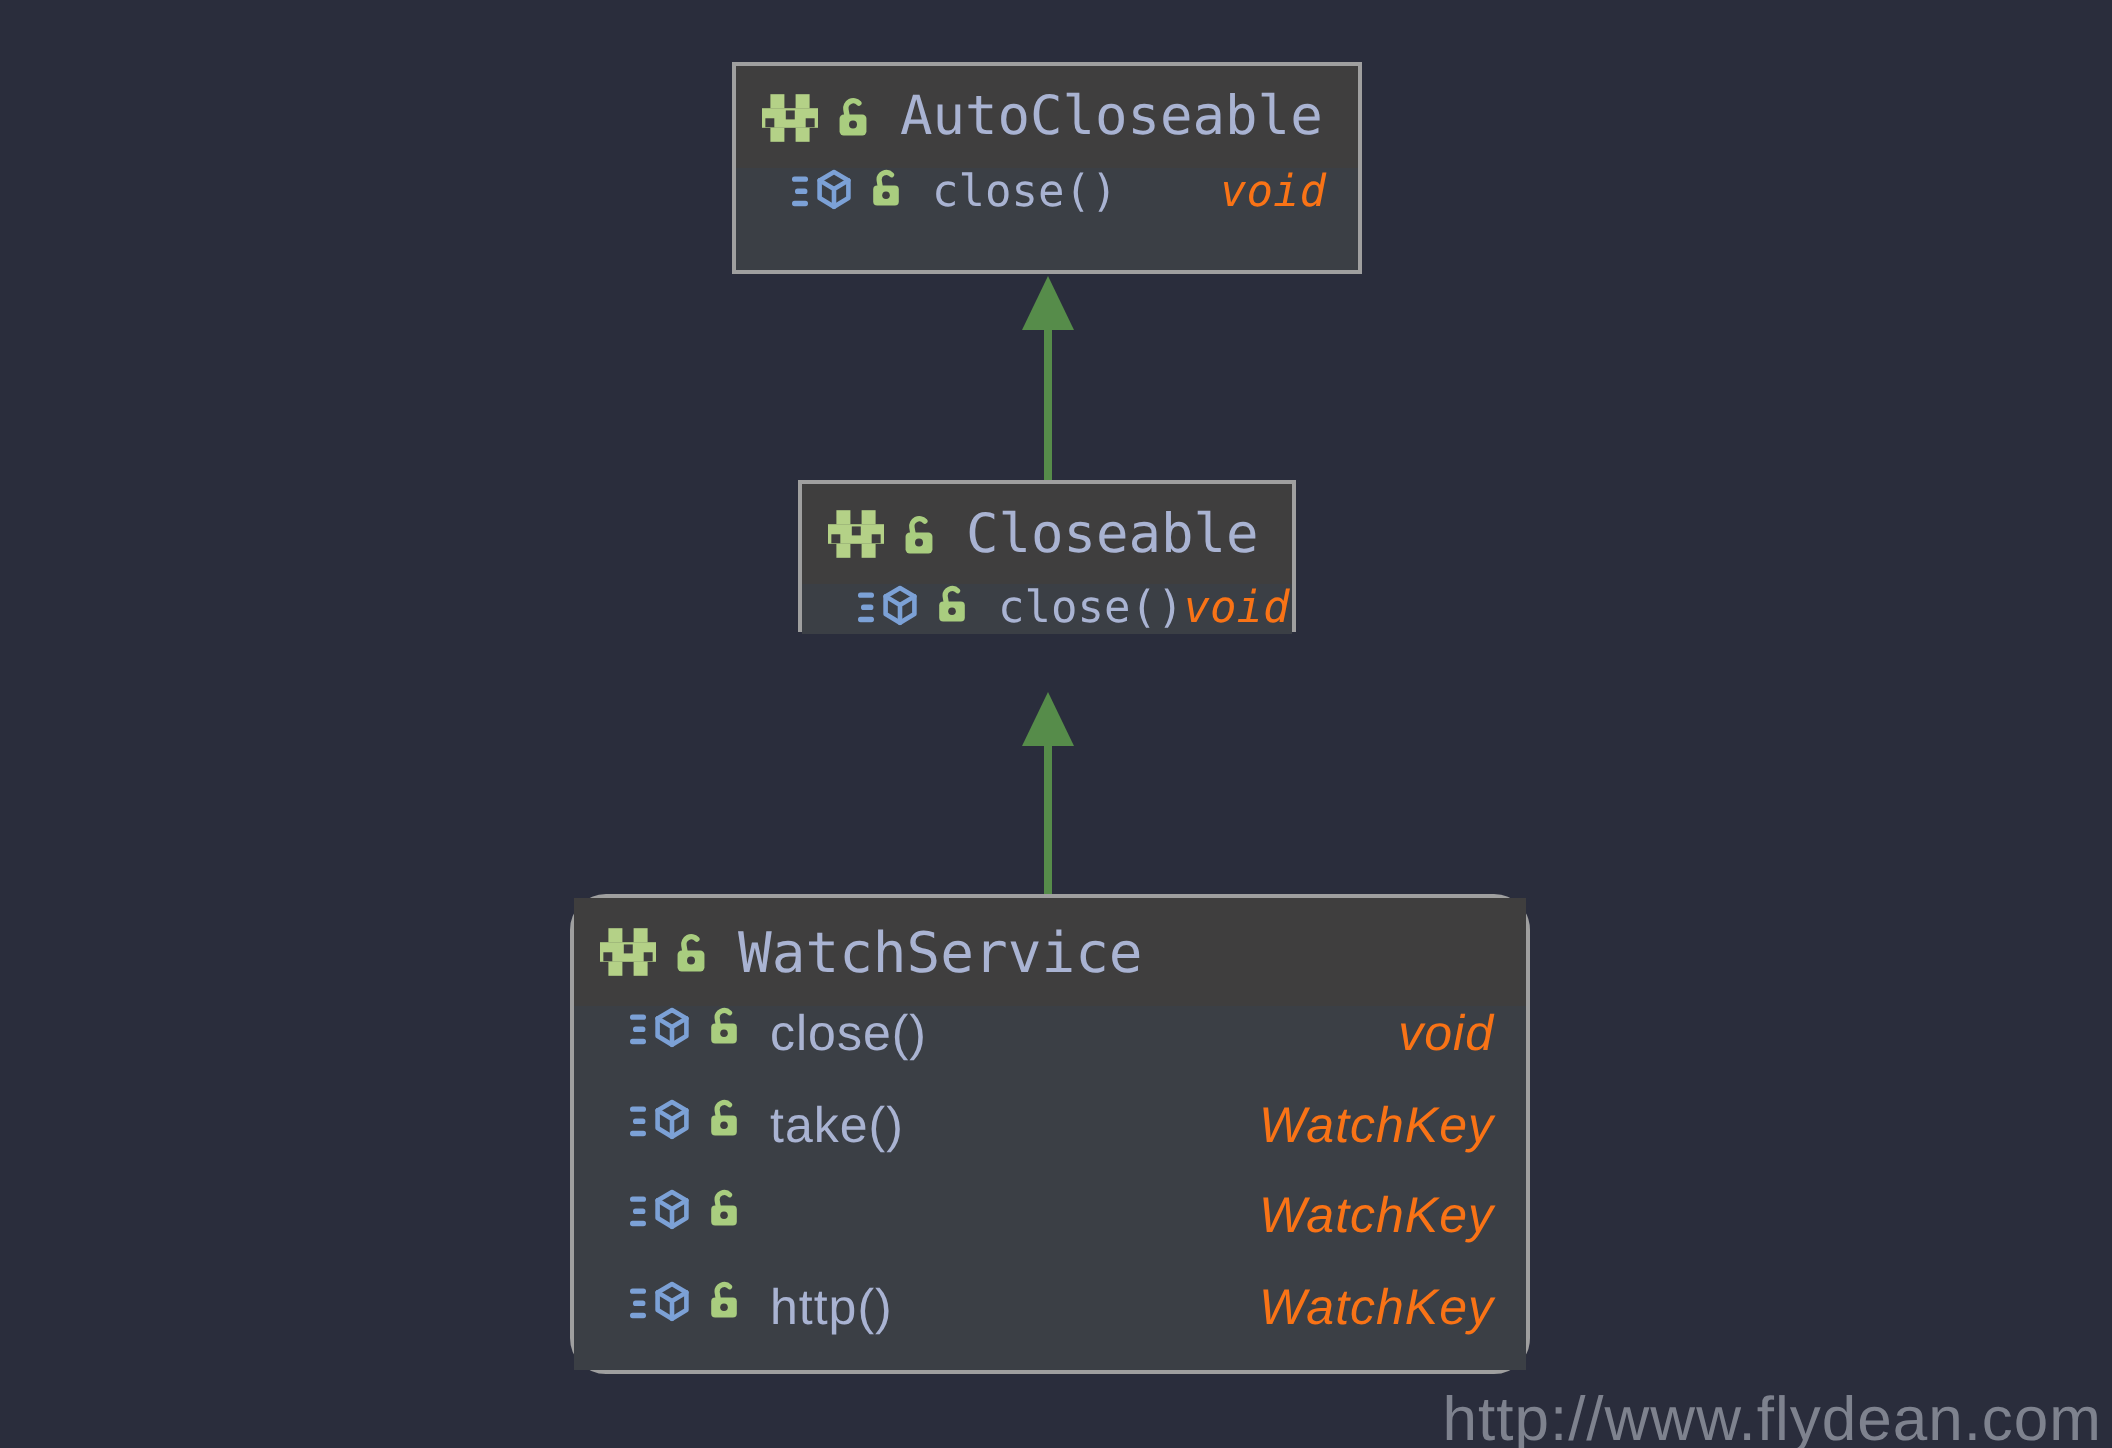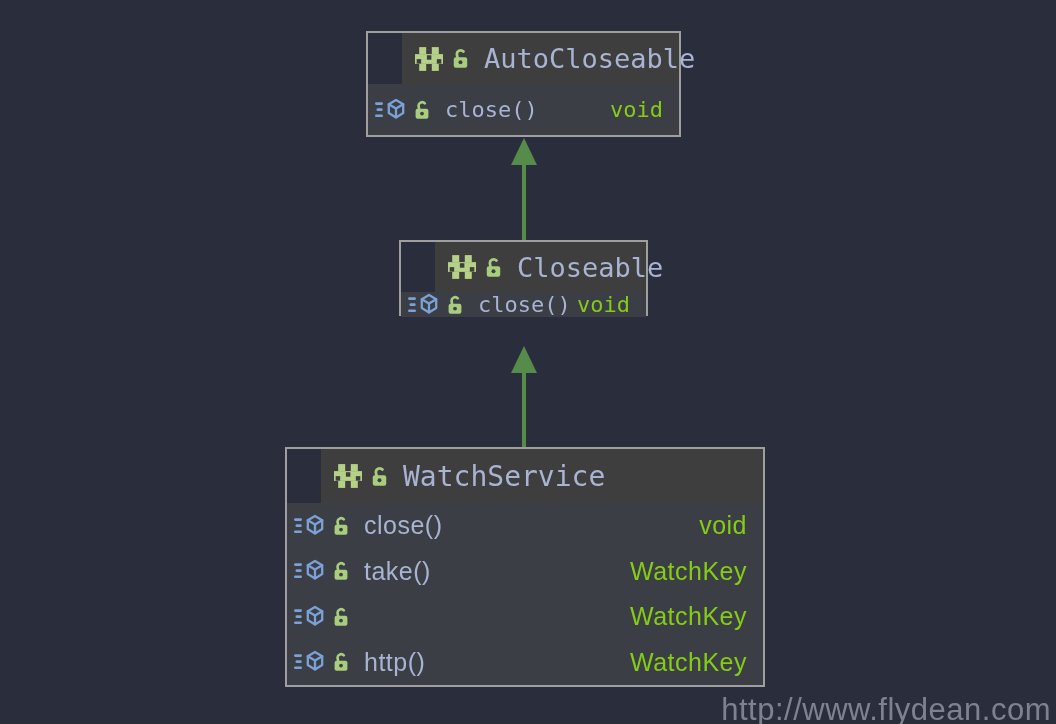--- a/index.html
+++ b/index.html
@@ -17,63 +17,63 @@
     border:2px solid #9f9f9f;
     box-sizing:border-box;
     z-index:2;
     display:flex;flex-direction:column;
   }
   .node-header{
     background:#3f3e3e;
     display:flex;align-items:center;
     padding:0 16px 0 13px;
     flex:0 0 auto;
-    margin-left:34px;
   }
   .node-body{
     background:#3b3f45;
     flex:1 1 auto;
     display:flex;flex-direction:column;
   }
   .node-title{
     color:#a9b3d2;
     font-size:27px;
     white-space:nowrap;
   }
   .method-row{
-    display:flex;align-items:center;
-    padding:0 16px 0 7px;
+    display:flex;align-items:flex-start;
+    padding:0 16px 0 28px;
     flex:1 1 auto;
   }
   .method-sig{
     color:#a9b3d2;
     font-size:22px;
     white-space:nowrap;
   }
   .method-ret{
-    color:#84cc16;
+    color:#f97316;
     font-size:22px;
     margin-left:auto;
     white-space:nowrap;
+    font-style:italic;
   }
   .sans .method-sig,.sans .method-ret{
     font-family:"Liberation Sans","DejaVu Sans",sans-serif;
     font-size:25px;
     letter-spacing:.5px;
   }
   .icon{flex:0 0 auto;}
   .gap-sm{width:9px;flex:0 0 auto;}
   .gap-md{width:15px;flex:0 0 auto;}
 
   
   #node-autocloseable{left:366px;top:31px;width:315px;height:106px;}
   #node-autocloseable .node-header{height:51px;}
   #node-closeable{left:399px;top:240px;width:249px;height:76px;}
   #node-closeable .node-header{height:50px;}
-  #node-watchservice{left:285px;top:447px;width:480px;height:240px;}
+  #node-watchservice{left:285px;top:447px;width:480px;height:240px;border-radius:18px;}
   #node-watchservice .node-header{height:54px;}
   #node-watchservice .node-title{font-size:28px;}
 
   
   .edge{position:absolute;z-index:1;}
   .edge-line{
     position:absolute;width:4px;background:#568c4a;left:522px;
   }
   .edge-head{
     position:absolute;left:511px;width:0;height:0;

